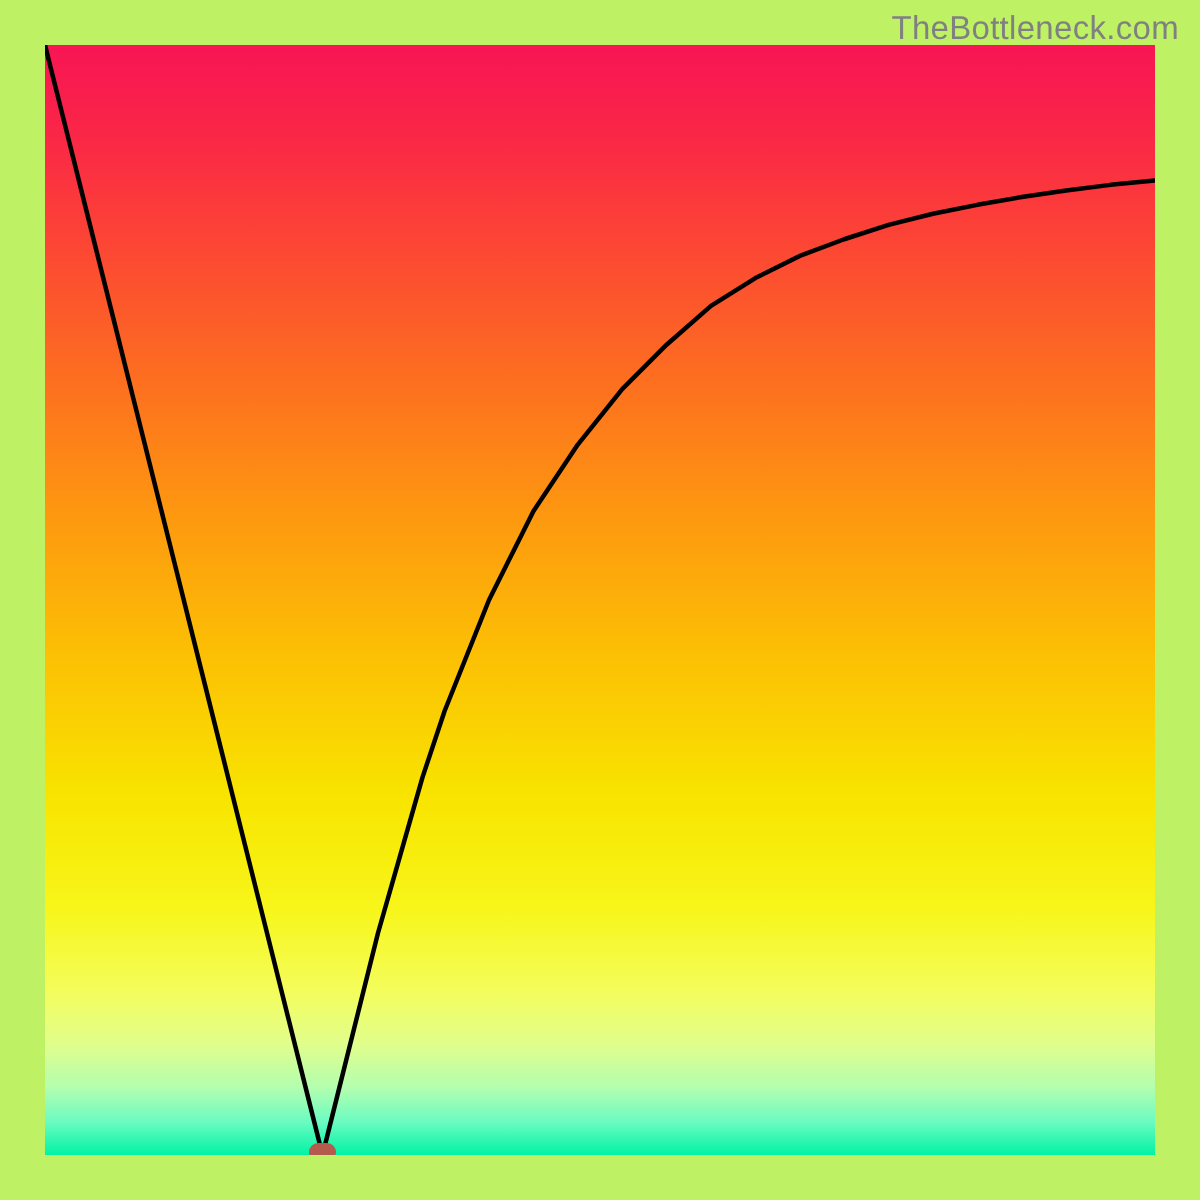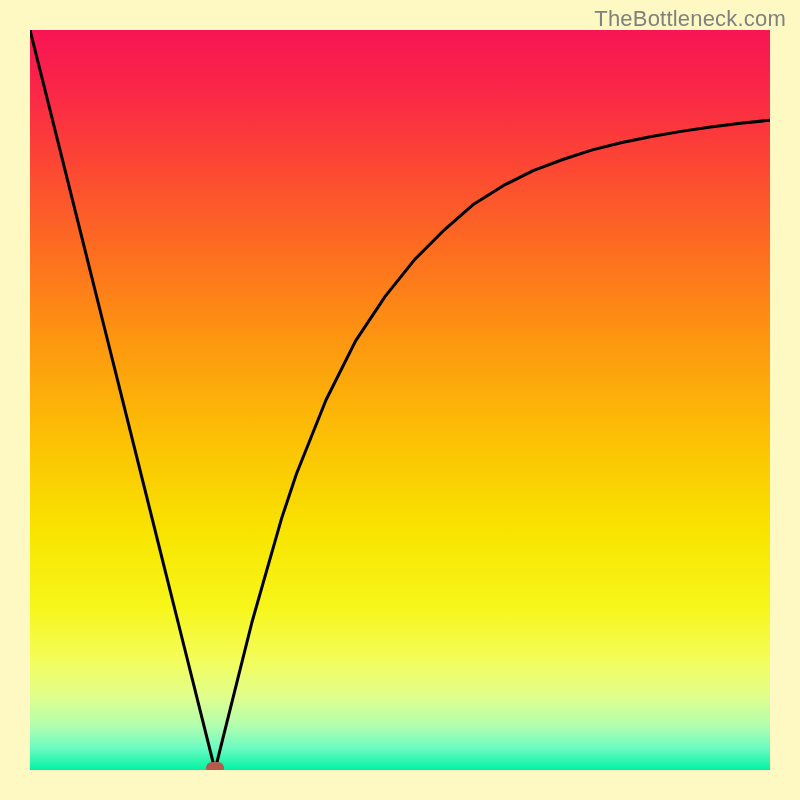--- a/index.html
+++ b/index.html
@@ -8,21 +8,21 @@
     width: 800px;
     height: 800px;
     background: #000;
     font-family: Arial, Helvetica, sans-serif;
     overflow: hidden;
   }
   .outer {
     position: relative;
     width: 800px;
     height: 800px;
-    background: #fef9c3;
+    background: #bef264;
   }
   .plot {
     position: absolute;
     left: 30px;
     top: 30px;
     width: 740px;
     height: 740px;
     overflow: hidden;
   }
   .gradient {

